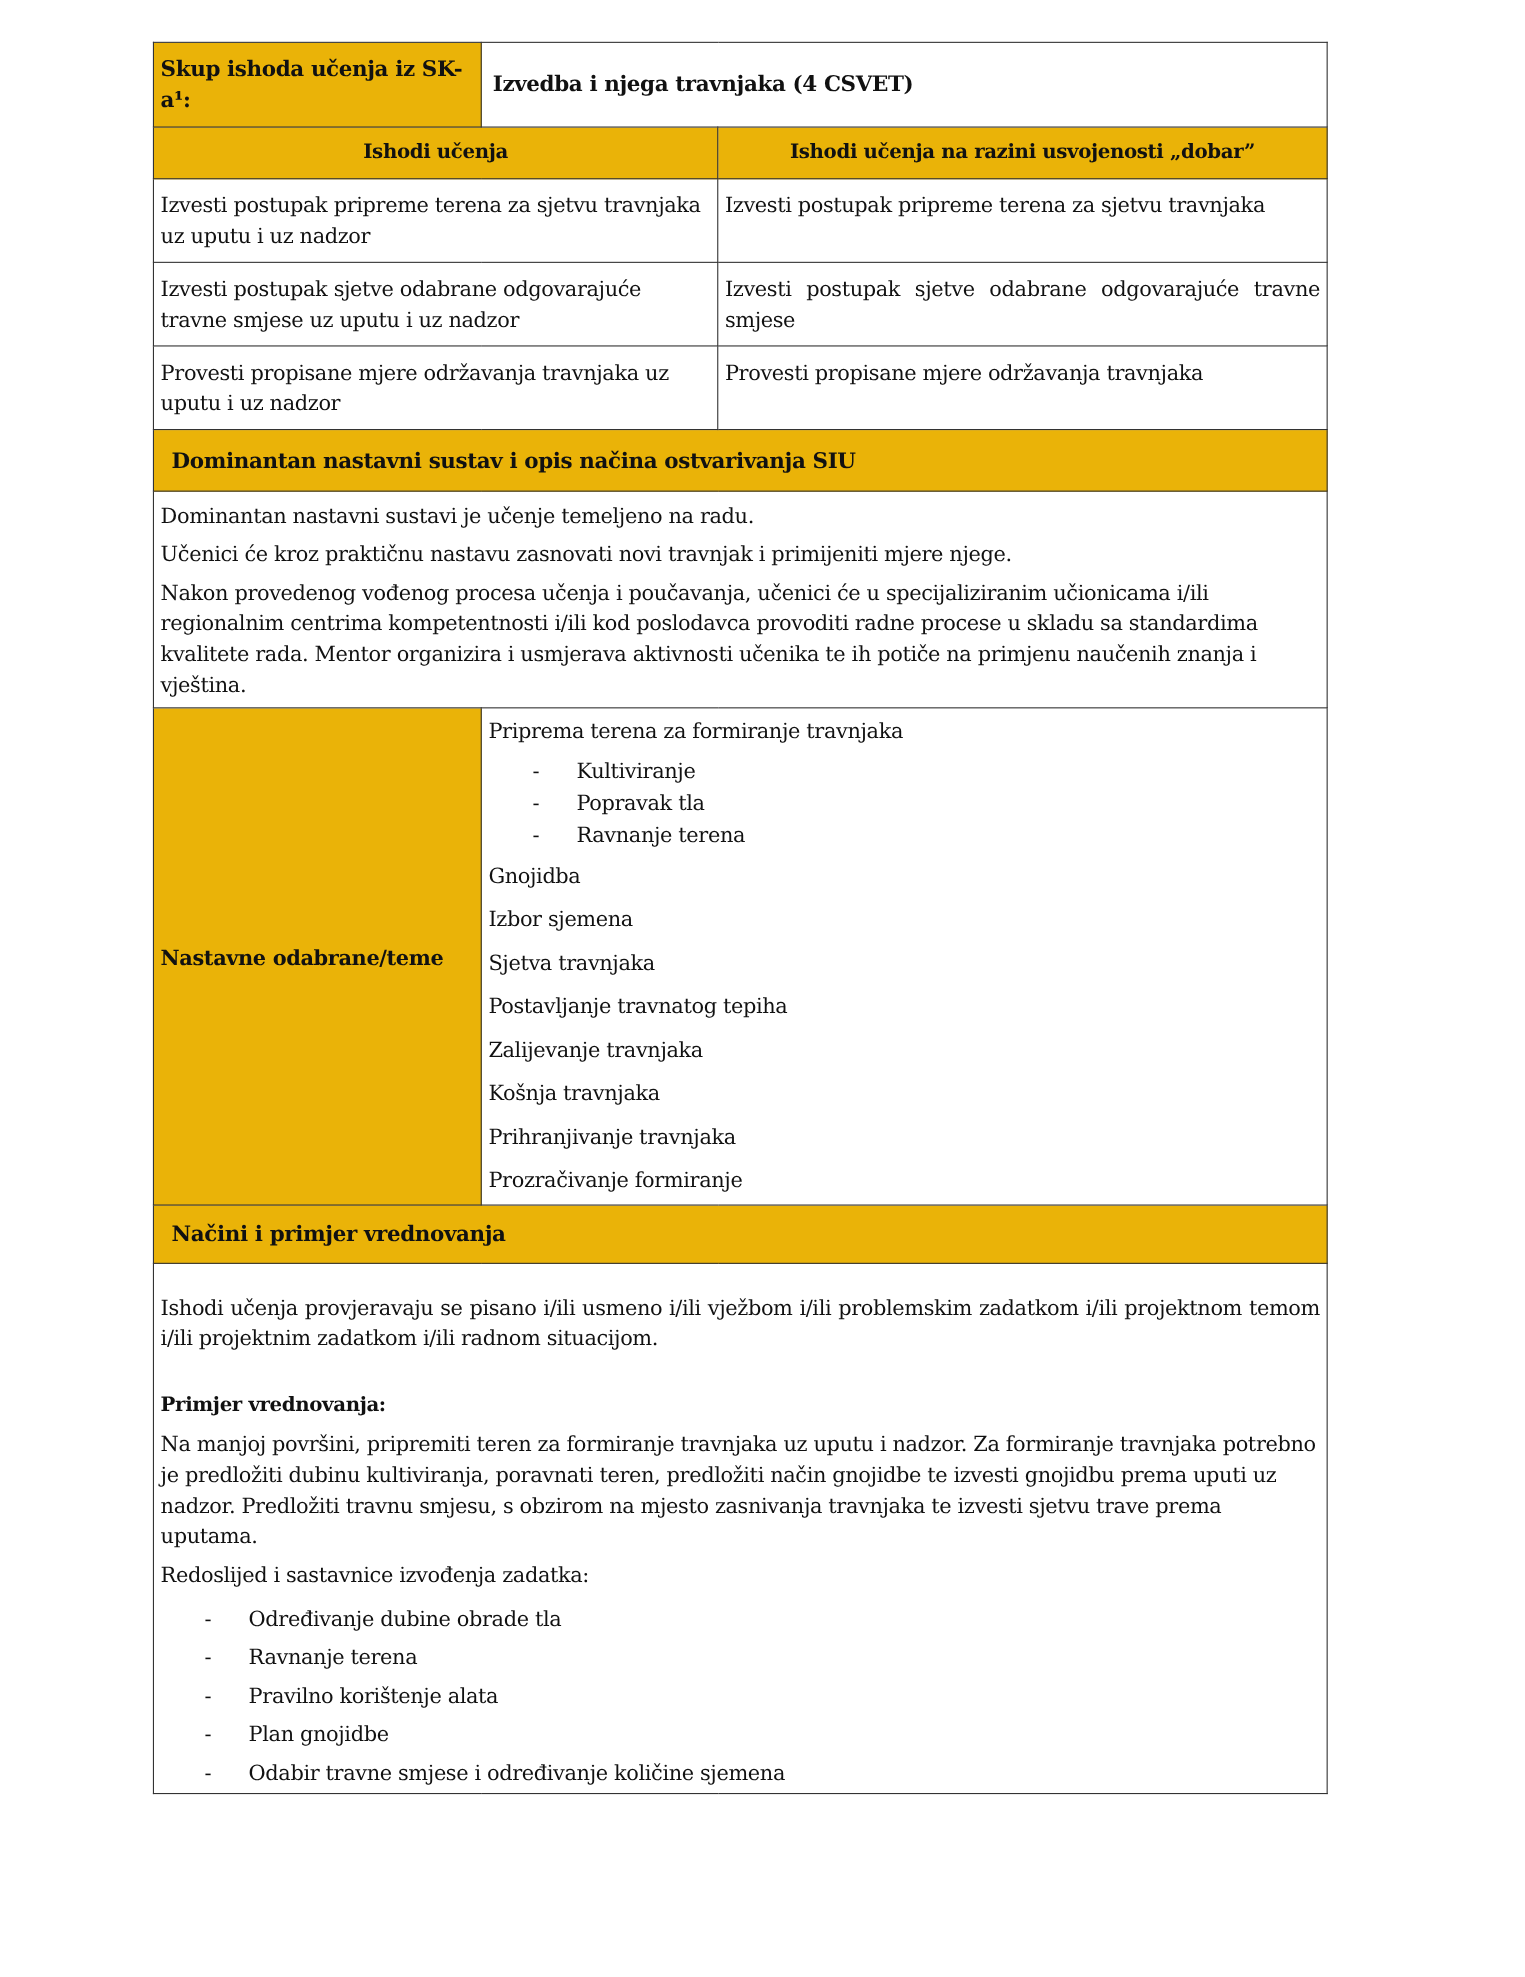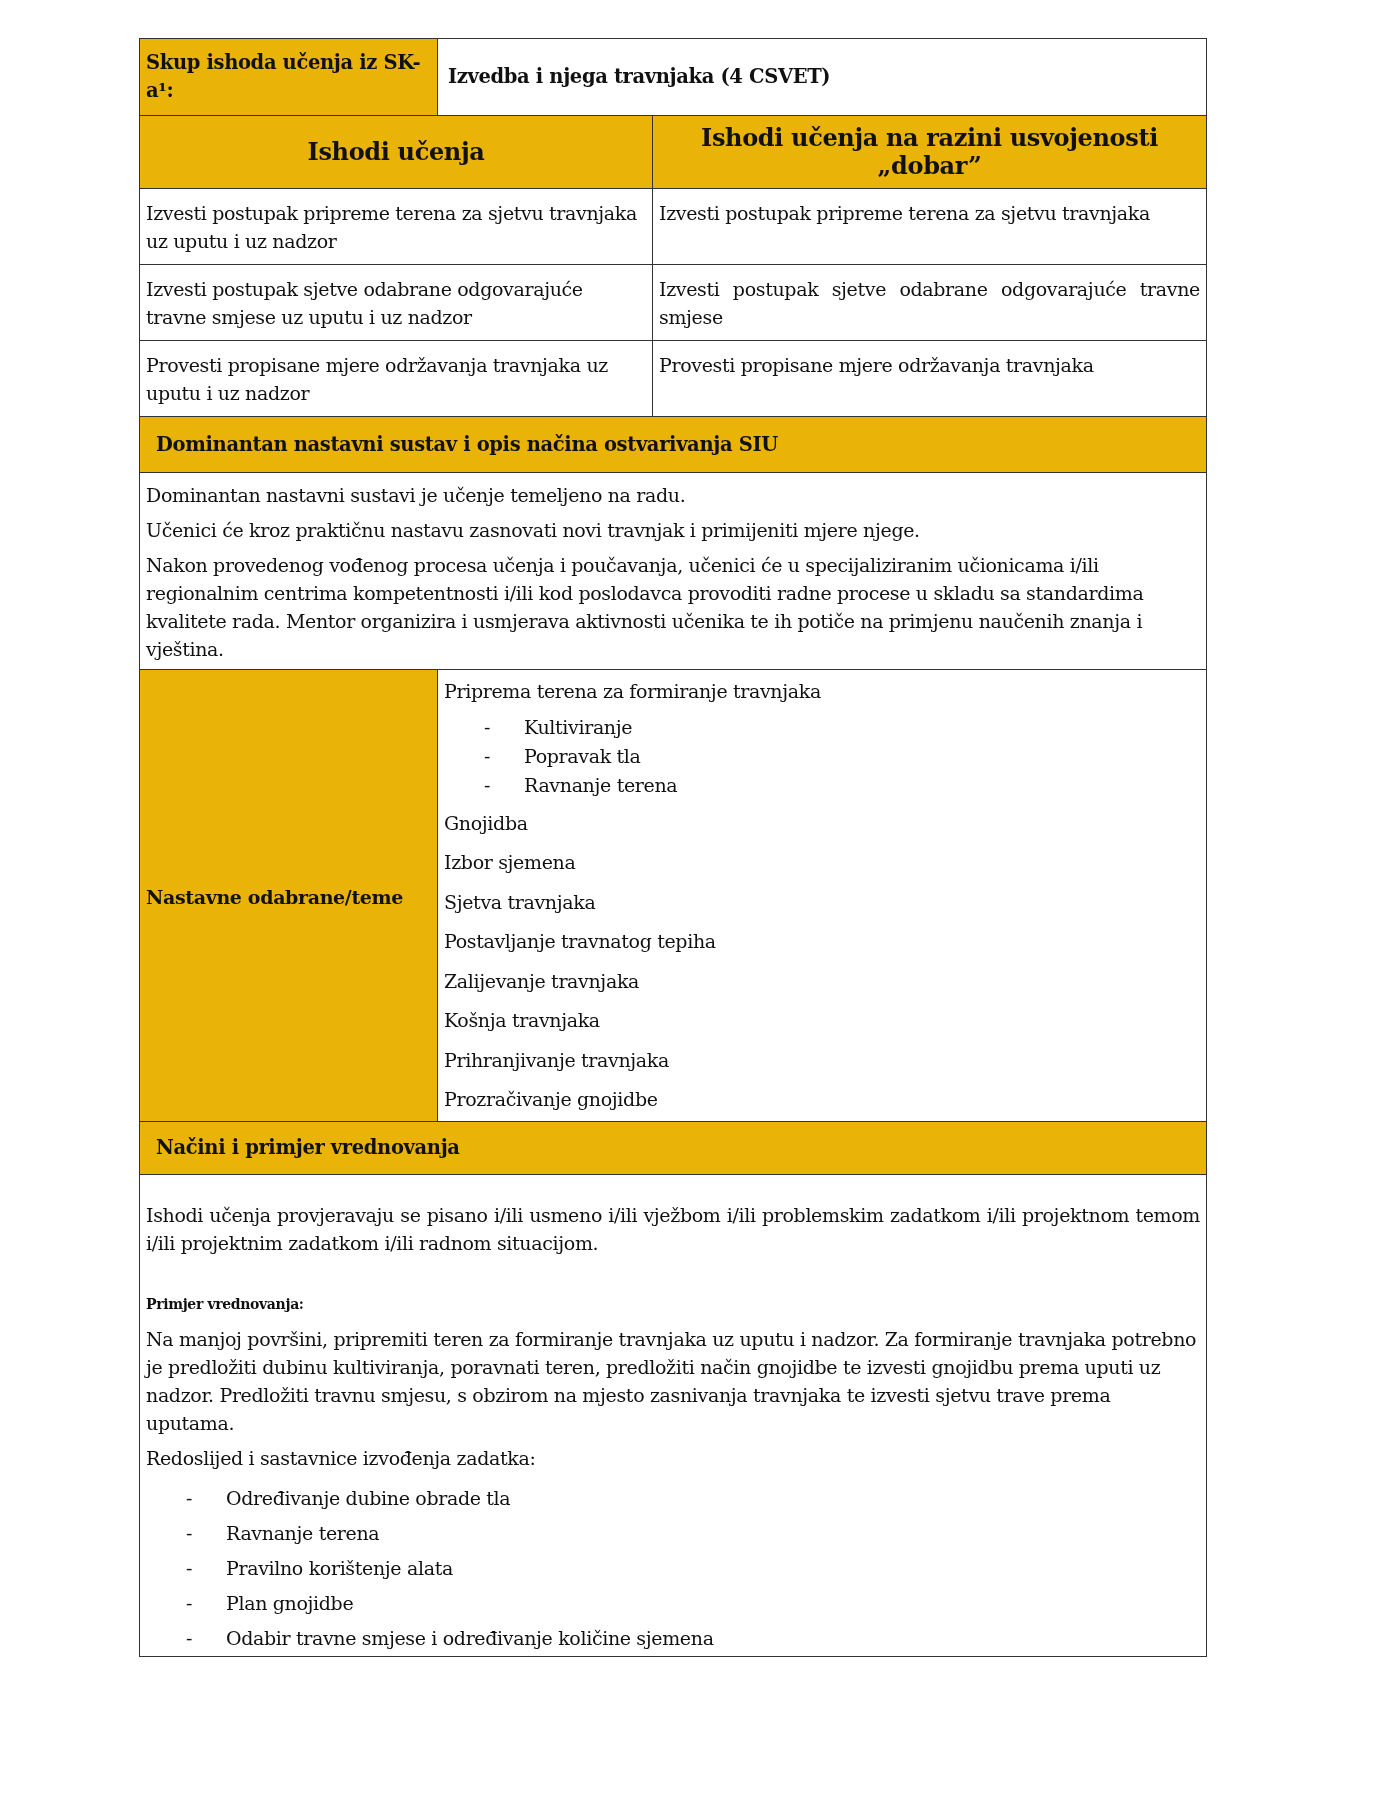--- a/index.html
+++ b/index.html
@@ -6,21 +6,21 @@
   body { width: 1386px; height: 1797px; position: relative; font-family: "DejaVu Serif", "Liberation Serif", serif; color: #111; }
   .page { position: absolute; left: 139px; top: 38px; width: 1067px; }
   table.doc { border-collapse: collapse; width: 1067px; table-layout: fixed; }
   table.doc td { border: 1.5px solid #333; vertical-align: top; padding: 0; }
   .blue { background: #eab308; }
   .bold { font-weight: bold; }
   .cell-text { font-size: 19px; line-height: 28px; padding: 10px 6px 8px 6px; letter-spacing: -0.35px; }
   .title-cell { height: 54px; vertical-align: middle !important; }
   .title-cell .cell-text { padding: 10px 6px; font-size: 19.5px; }
   .hdr-cell { height: 46px; vertical-align: middle !important; text-align: center; }
-  .hdr-cell .cell-text { padding: 8px 6px; font-size: 24px; }
+  .hdr-cell .cell-text { padding: 8px 6px; font-size: 18px; }
   .row-cell { height: 75px; }
   .justify { text-align: justify; text-align-last: left; }
   .section-hdr { height: 55px; vertical-align: middle !important; }
   .section-hdr .cell-text { font-size: 19.5px; padding: 10px 16px; }
   .para { margin: 0 0 7px 0; }
   .topics-label { vertical-align: middle !important; }
   .topic { font-size: 19px; line-height: 28px; margin: 0 0 11.5px 0; }
   .sub-list { margin: -4px 0 9px 0; padding: 0; list-style: none; }
   .sub-list li { font-size: 19px; line-height: 29px; display: flex; }
   .dash { display: inline-block; width: 80px; padding-left: 40px; box-sizing: border-box; }
@@ -120,36 +120,36 @@
                   <span>Ravnanje terena</span>
                 </li>
           </ul>
           <p class="topic">Gnojidba</p>
           <p class="topic">Izbor sjemena</p>
           <p class="topic">Sjetva travnjaka</p>
           <p class="topic">Postavljanje travnatog tepiha</p>
           <p class="topic">Zalijevanje travnjaka</p>
           <p class="topic">Košnja travnjaka</p>
           <p class="topic">Prihranjivanje travnjaka</p>
-          <p class="topic" style="margin-bottom:6px">Prozračivanje gnojidbe</p>
+          <p class="topic" style="margin-bottom:6px">Prozračivanje formiranje</p>
         </div>
       </td>
     </tr>
 
     <tr>
       <td colspan="3" class="blue section-hdr" style="height:52px">
         <div class="cell-text bold">Načini i primjer vrednovanja</div>
       </td>
     </tr>
     <tr>
       <td colspan="3">
         <div class="cell-text" style="padding-top:26px; padding-bottom:4px;">
           <p class="para justify">Ishodi učenja provjeravaju se pisano i/ili usmeno i/ili vježbom i/ili problemskim zadatkom i/ili projektnom temom i/ili projektnim zadatkom i/ili radnom situacijom.</p>
           <div class="spacer"></div>
-          <p class="para bold" style="font-size:14px">Primjer vrednovanja:</p>
+          <p class="para bold" style="font-size:18px">Primjer vrednovanja:</p>
           <p class="para">Na manjoj površini, pripremiti teren za formiranje travnjaka uz uputu i nadzor. Za  formiranje travnjaka potrebno je predložiti dubinu kultiviranja, poravnati teren, predložiti način gnojidbe te izvesti gnojidbu prema uputi uz nadzor. Predložiti travnu smjesu, s obzirom na mjesto zasnivanja travnjaka te izvesti sjetvu trave prema uputama.</p>
           <p class="para" style="margin-bottom:12px">Redoslijed i sastavnice izvođenja zadatka:</p>
           <ul class="eval-list">
             <li>
                   <span class="dash">-</span>
                   <span>Određivanje dubine obrade tla</span>
                 </li>
             <li>
                   <span class="dash">-</span>
                   <span>Ravnanje terena</span>

